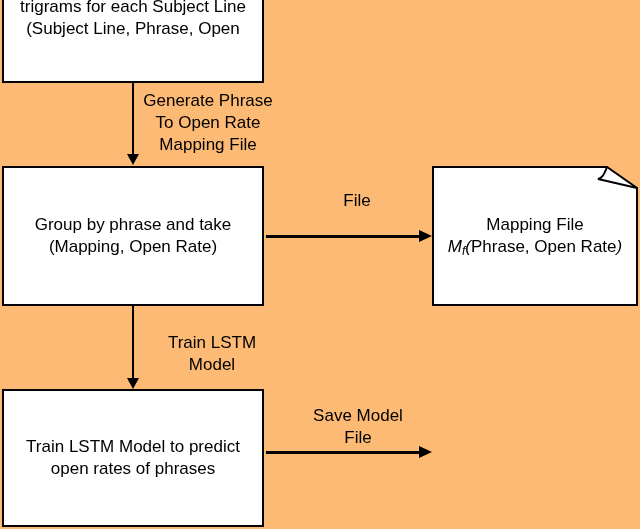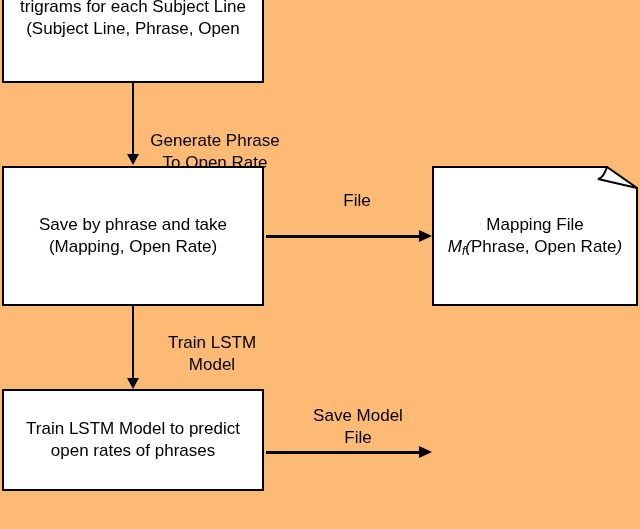--- a/index.html
+++ b/index.html
@@ -92,28 +92,28 @@
 
   <div class="pbox" style="left:2px; top:-31px; width:262px; height:114px; padding-top:25px;">
     <span class="line">trigrams for each Subject Line</span>
     <span class="line">(Subject Line, Phrase, Open</span>
   </div>
 
   <div>
     <div class="vline" style="left:132px; top:83px; height:73px;"></div>
     <div class="head-down" style="left:127px; top:154px;"></div>
   </div>
-  <div class="edge-label" style="left:135px; top:90px; width:160px;margin-top:40px;">
+  <div class="edge-label" style="left:128px; top:90px; width:160px;">
     <span class="line">Generate Phrase</span>
     <span class="line">To Open Rate</span>
     <span class="line">Mapping File</span>
   </div>
 
   <div class="pbox centered" style="left:2px; top:166px; width:262px; height:140px;">
-    <span class="line">Save by phrase and take</span>
+    <span class="line">Group by phrase and take</span>
     <span class="line">(Mapping, Open Rate)</span>
   </div>
 
   <div>
     <div class="hline" style="left:266px; top:235px; width:153px;"></div>
     <div class="head-right" style="left:419px; top:230px;"></div>
   </div>
   <div class="edge-label" style="left:292px; top:190px; width:130px;">
     <span class="line">File</span>
   </div>
@@ -131,21 +131,21 @@
 
   <div>
     <div class="vline" style="left:132px; top:306px; height:72px;"></div>
     <div class="head-down" style="left:127px; top:378px;"></div>
   </div>
   <div class="edge-label" style="left:147px; top:332px; width:130px;">
     <span class="line">Train LSTM</span>
     <span class="line">Model</span>
   </div>
 
-  <div class="pbox centered" style="left:2px; top:389px; width:262px; height:102px;">
+  <div class="pbox centered" style="left:2px; top:389px; width:262px; height:138px;">
     <span class="line">Train LSTM Model to predict</span>
     <span class="line">open rates of phrases</span>
   </div>
 
   <div>
     <div class="hline" style="left:266px; top:451px; width:153px;"></div>
     <div class="head-right" style="left:419px; top:446px;"></div>
   </div>
   <div class="edge-label" style="left:293px; top:405px; width:130px;">
     <span class="line">Save Model</span>

